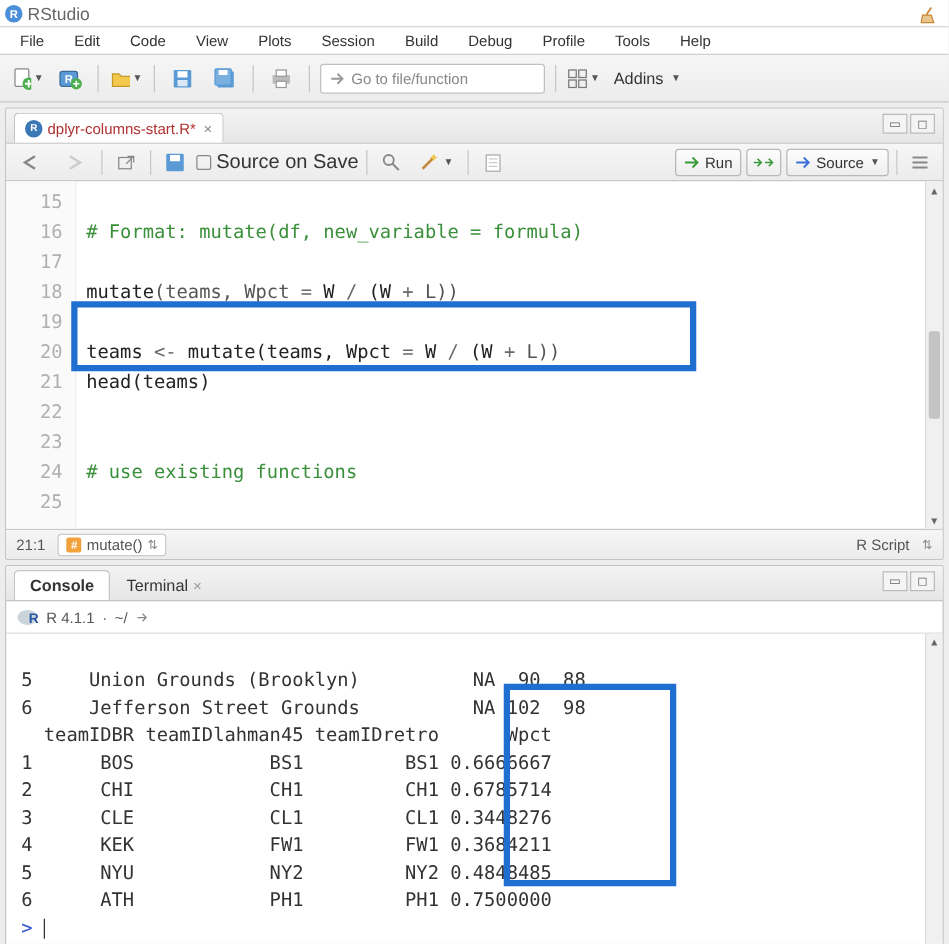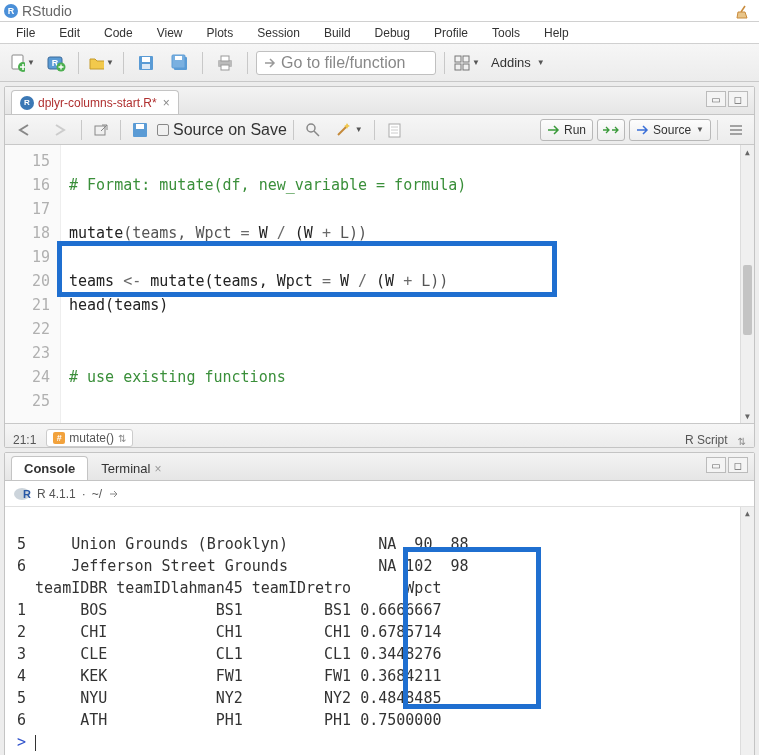--- a/index.html
+++ b/index.html
@@ -62,21 +62,21 @@
   .tb-sep { width: 1px; height: 22px; background: #c8c8c8; margin: 0 2px; }
   .dropdown-arrow { font-size: 8px; color: #555; margin-left: 2px; }
   .gotofile {
     width: 180px; height: 24px;
     border: 1px solid #c0c0c0;
     border-radius: 3px;
     background: #fff;
     display: flex; align-items: center;
     padding: 0 6px;
     color: #888;
-    font-size: 16px;
+    font-size: 12px;
   }
   .addins { color: #333; font-size: 13px; padding: 0 4px; display:flex; align-items:center; }
   
   svg { display: block; }
   
   .pane {
     margin: 4px;
     background: #fff;
     border: 1px solid #c4c4c4;
     border-radius: 2px;
@@ -195,21 +195,21 @@
   .code-scroll .arrow {
     position:absolute; left:0; right:0; height:14px;
     display:flex; align-items:center; justify-content:center;
     font-size:8px; color:#666;
   }
   
   .editor-status {
     height: 24px;
     border-top: 1px solid #c8c8c8;
     background: linear-gradient(#f6f6f6,#ececec);
-    display: flex; align-items: flex-end;
+    display: flex; align-items: center;
     padding: 0 8px;
     font-size: 12px; color: #555;
     gap: 10px;
   }
   .fn-chip {
     background:#fff; border:1px solid #ccc; border-radius:3px;
     padding: 1px 6px;
     display:flex; align-items:center; gap:4px;
   }
   .fn-chip .orange {

